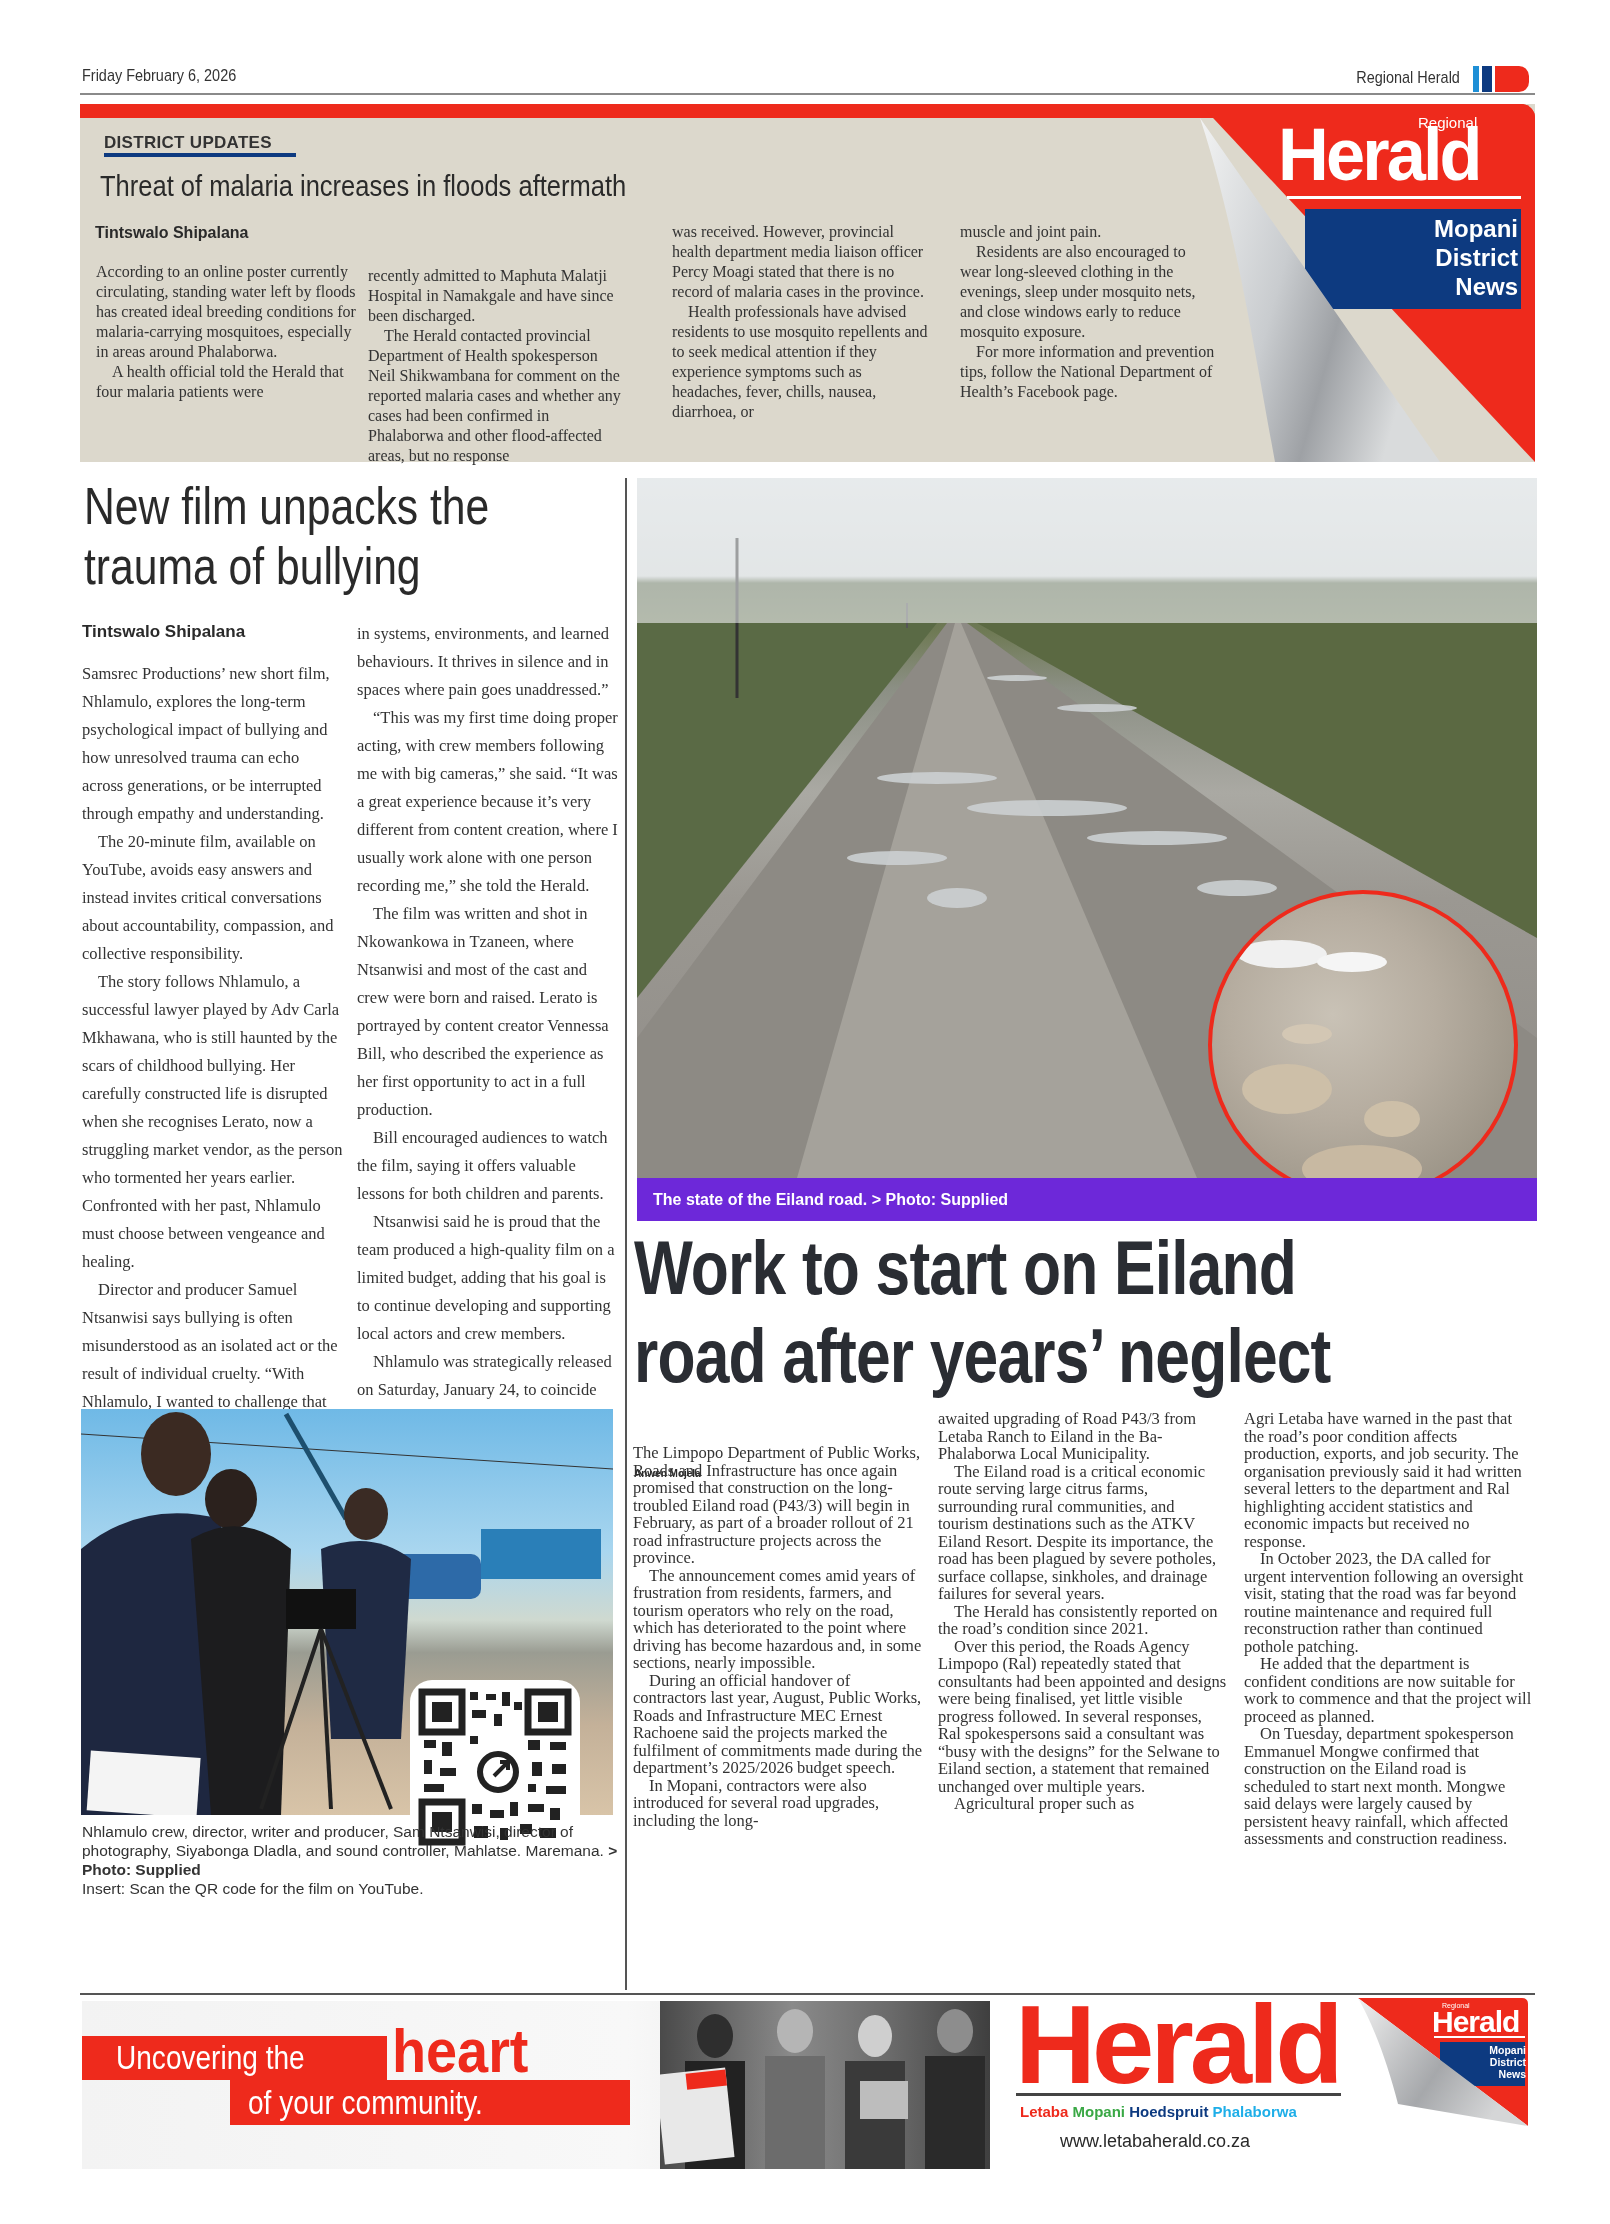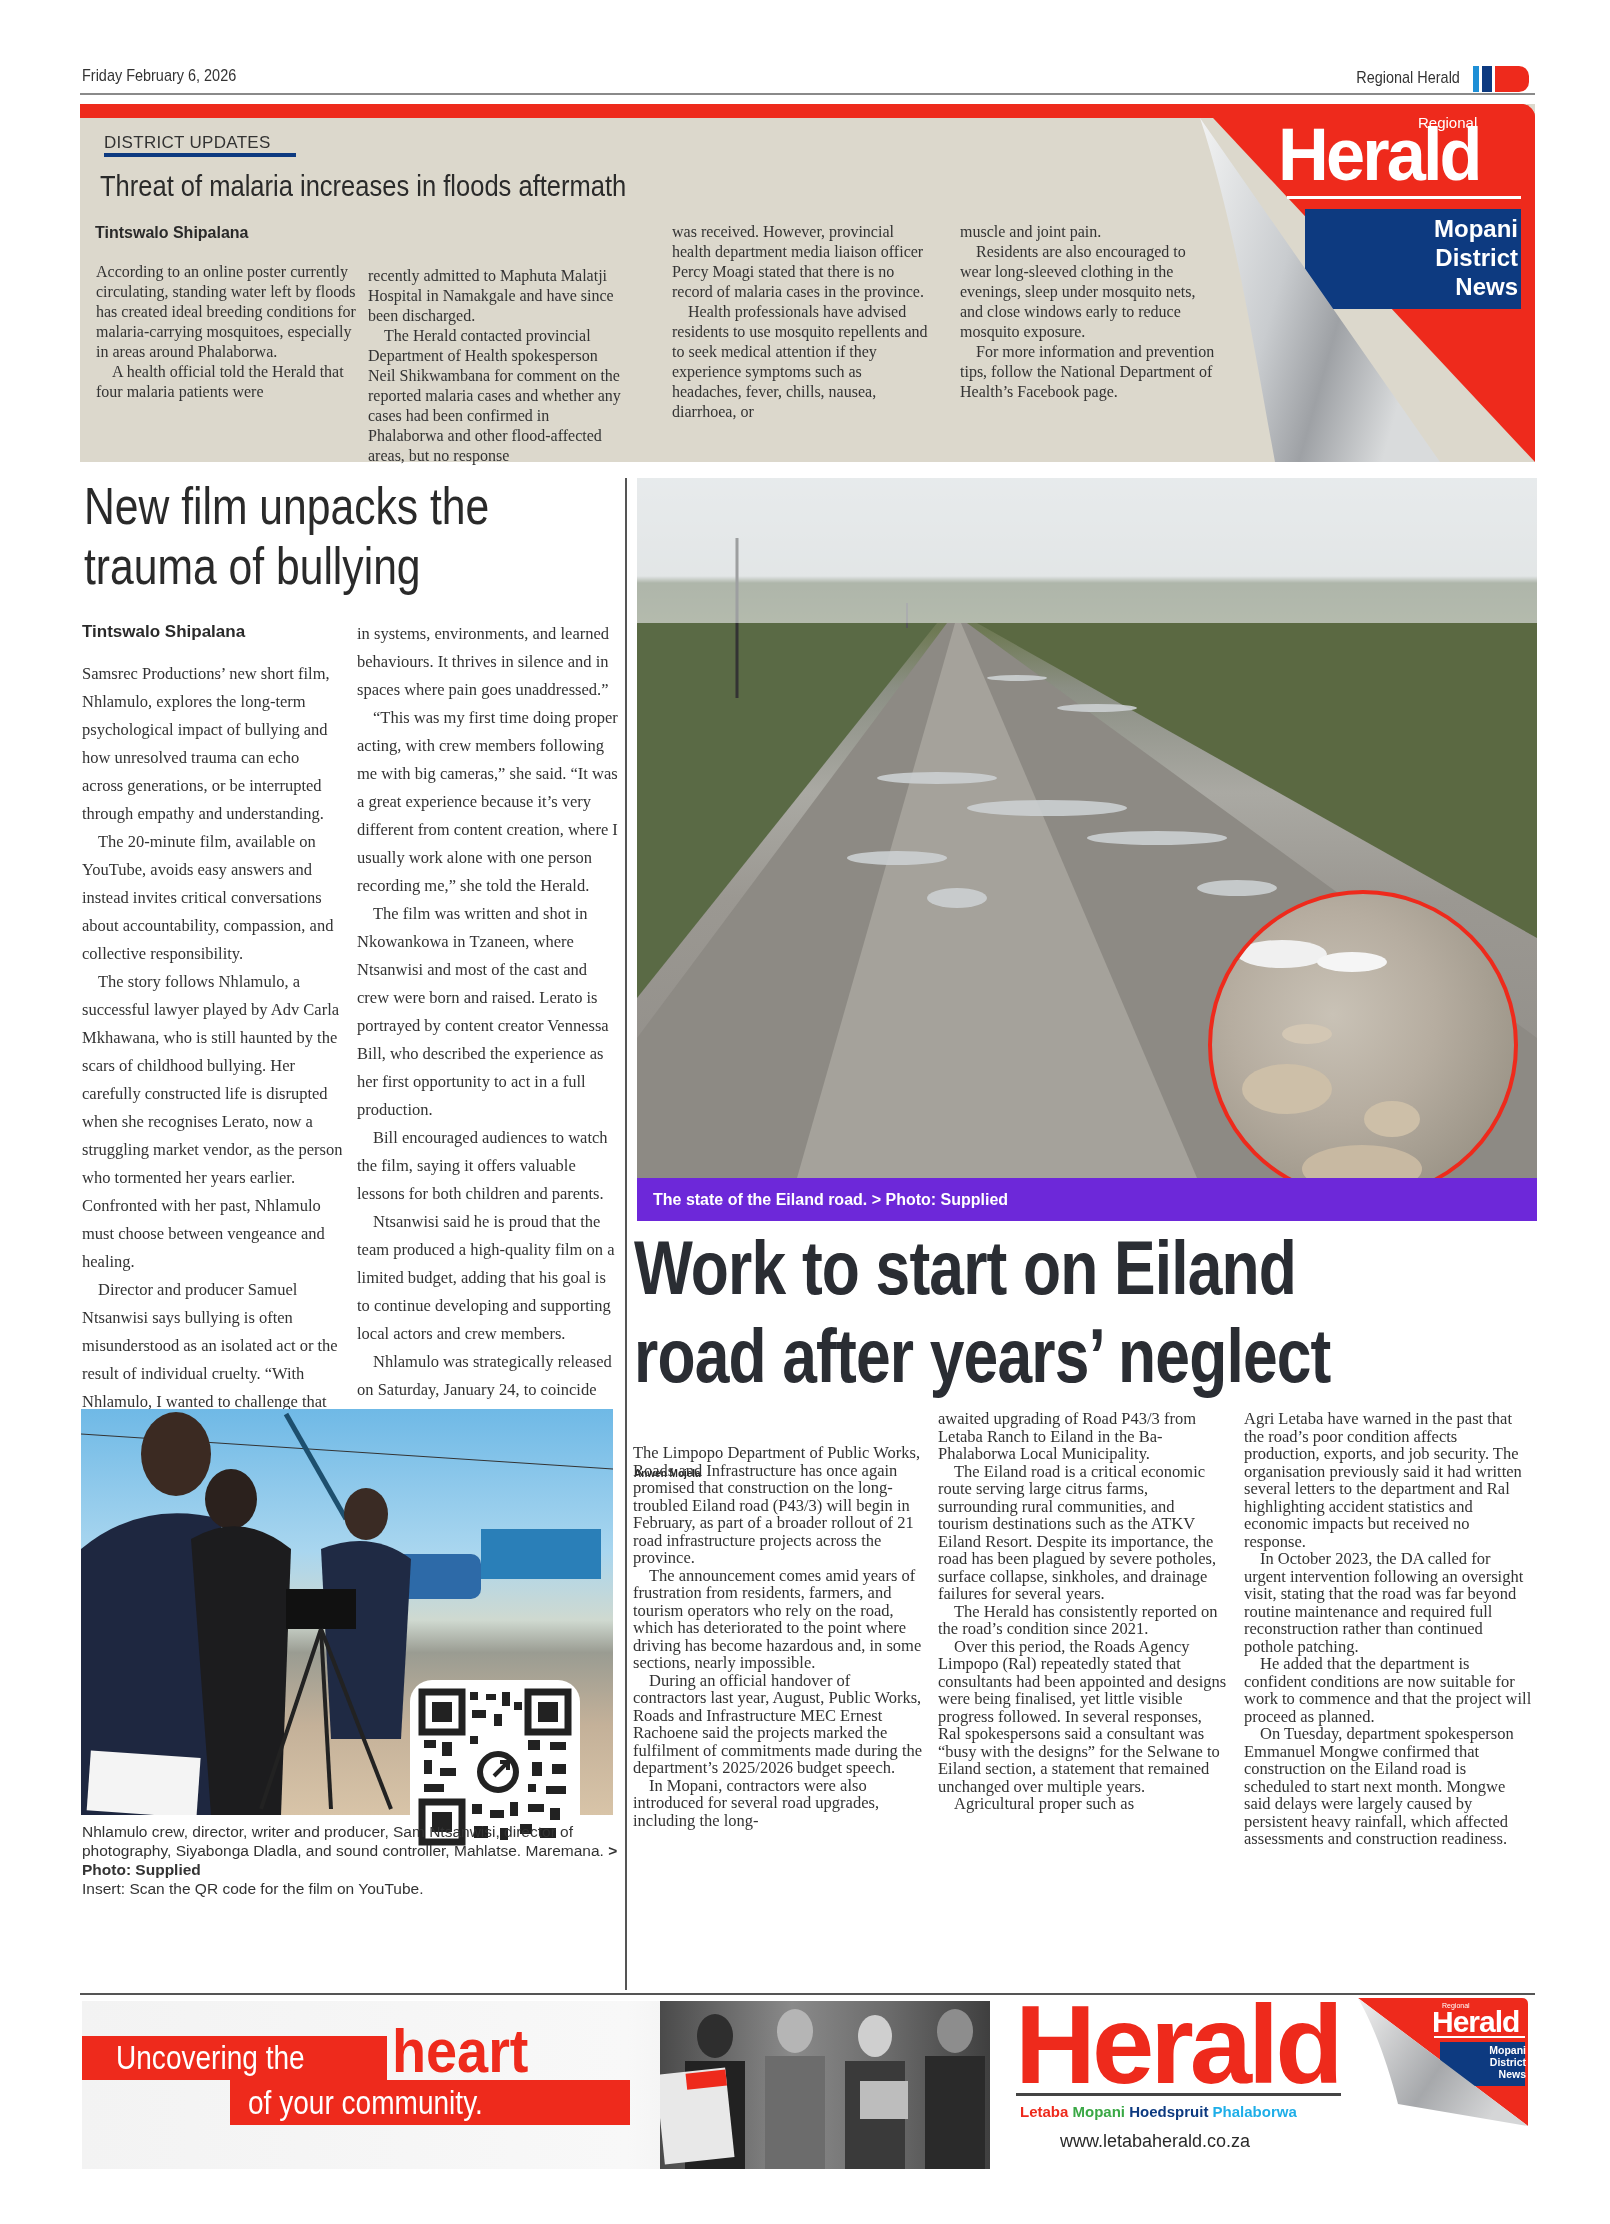--- a/index.html
+++ b/index.html
@@ -12,21 +12,21 @@
   .hdr-tabs { left: 1473px; top: 66px; display: flex; gap: 3px; }
   .hdr-tabs span { display: block; height: 26px; }
   .t1 { width: 6px; background: #1e8fd6; }
   .t2 { width: 10px; background: #0d3a80; }
   .t3 { width: 34px; background: #ee2a1c; border-radius: 0 10px 10px 0; }
   .hdr-rule { left: 80px; top: 93px; width: 1455px; height: 2px; background: #8a8a8a; }
 
   
   .du-box { left: 80px; top: 104px; width: 1455px; height: 358px; background: #dcd8cc; }
   .du-topbar { left: 80px; top: 104px; width: 1455px; height: 14px; background: #ee2a1c; border-radius: 0 14px 0 0; }
-  .du-kicker { left: 104px; top: 133px; font-family: "Liberation Sans", sans-serif; font-weight: normal; font-size: 17px; color: #333; letter-spacing: 0.3px; }
+  .du-kicker { left: 104px; top: 133px; font-family: "Liberation Sans", sans-serif; font-weight: bold; font-size: 17px; color: #333; letter-spacing: 0.3px; }
   .du-kicker-rule { left: 104px; top: 153px; width: 192px; height: 4px; background: #0d3a80; }
   .du-title { left: 100px; top: 170px; font-family: "Liberation Sans", sans-serif; font-size: 29px; color: #2a2a2a; transform: scaleX(0.88); transform-origin: left; }
   .du-byline { left: 95px; top: 224px; font-family: "Liberation Sans", sans-serif; font-weight: bold; font-size: 16px; color: #2a2a2a; }
   .du-col { position: absolute; font-size: 16px; line-height: 20px; color: #333; }
   .du-col p { text-indent: 0; }
   .du-col p.ind { text-indent: 16px; }
 
   
   .logo-red { left: 1200px; top: 104px; width: 335px; height: 358px; background: #ee2a1c; border-radius: 0 14px 0 0; }
   .logo-herald-sm { left: 1418px; top: 114px; font-family: "Liberation Sans", sans-serif; font-size: 15px; color: #fff; }

